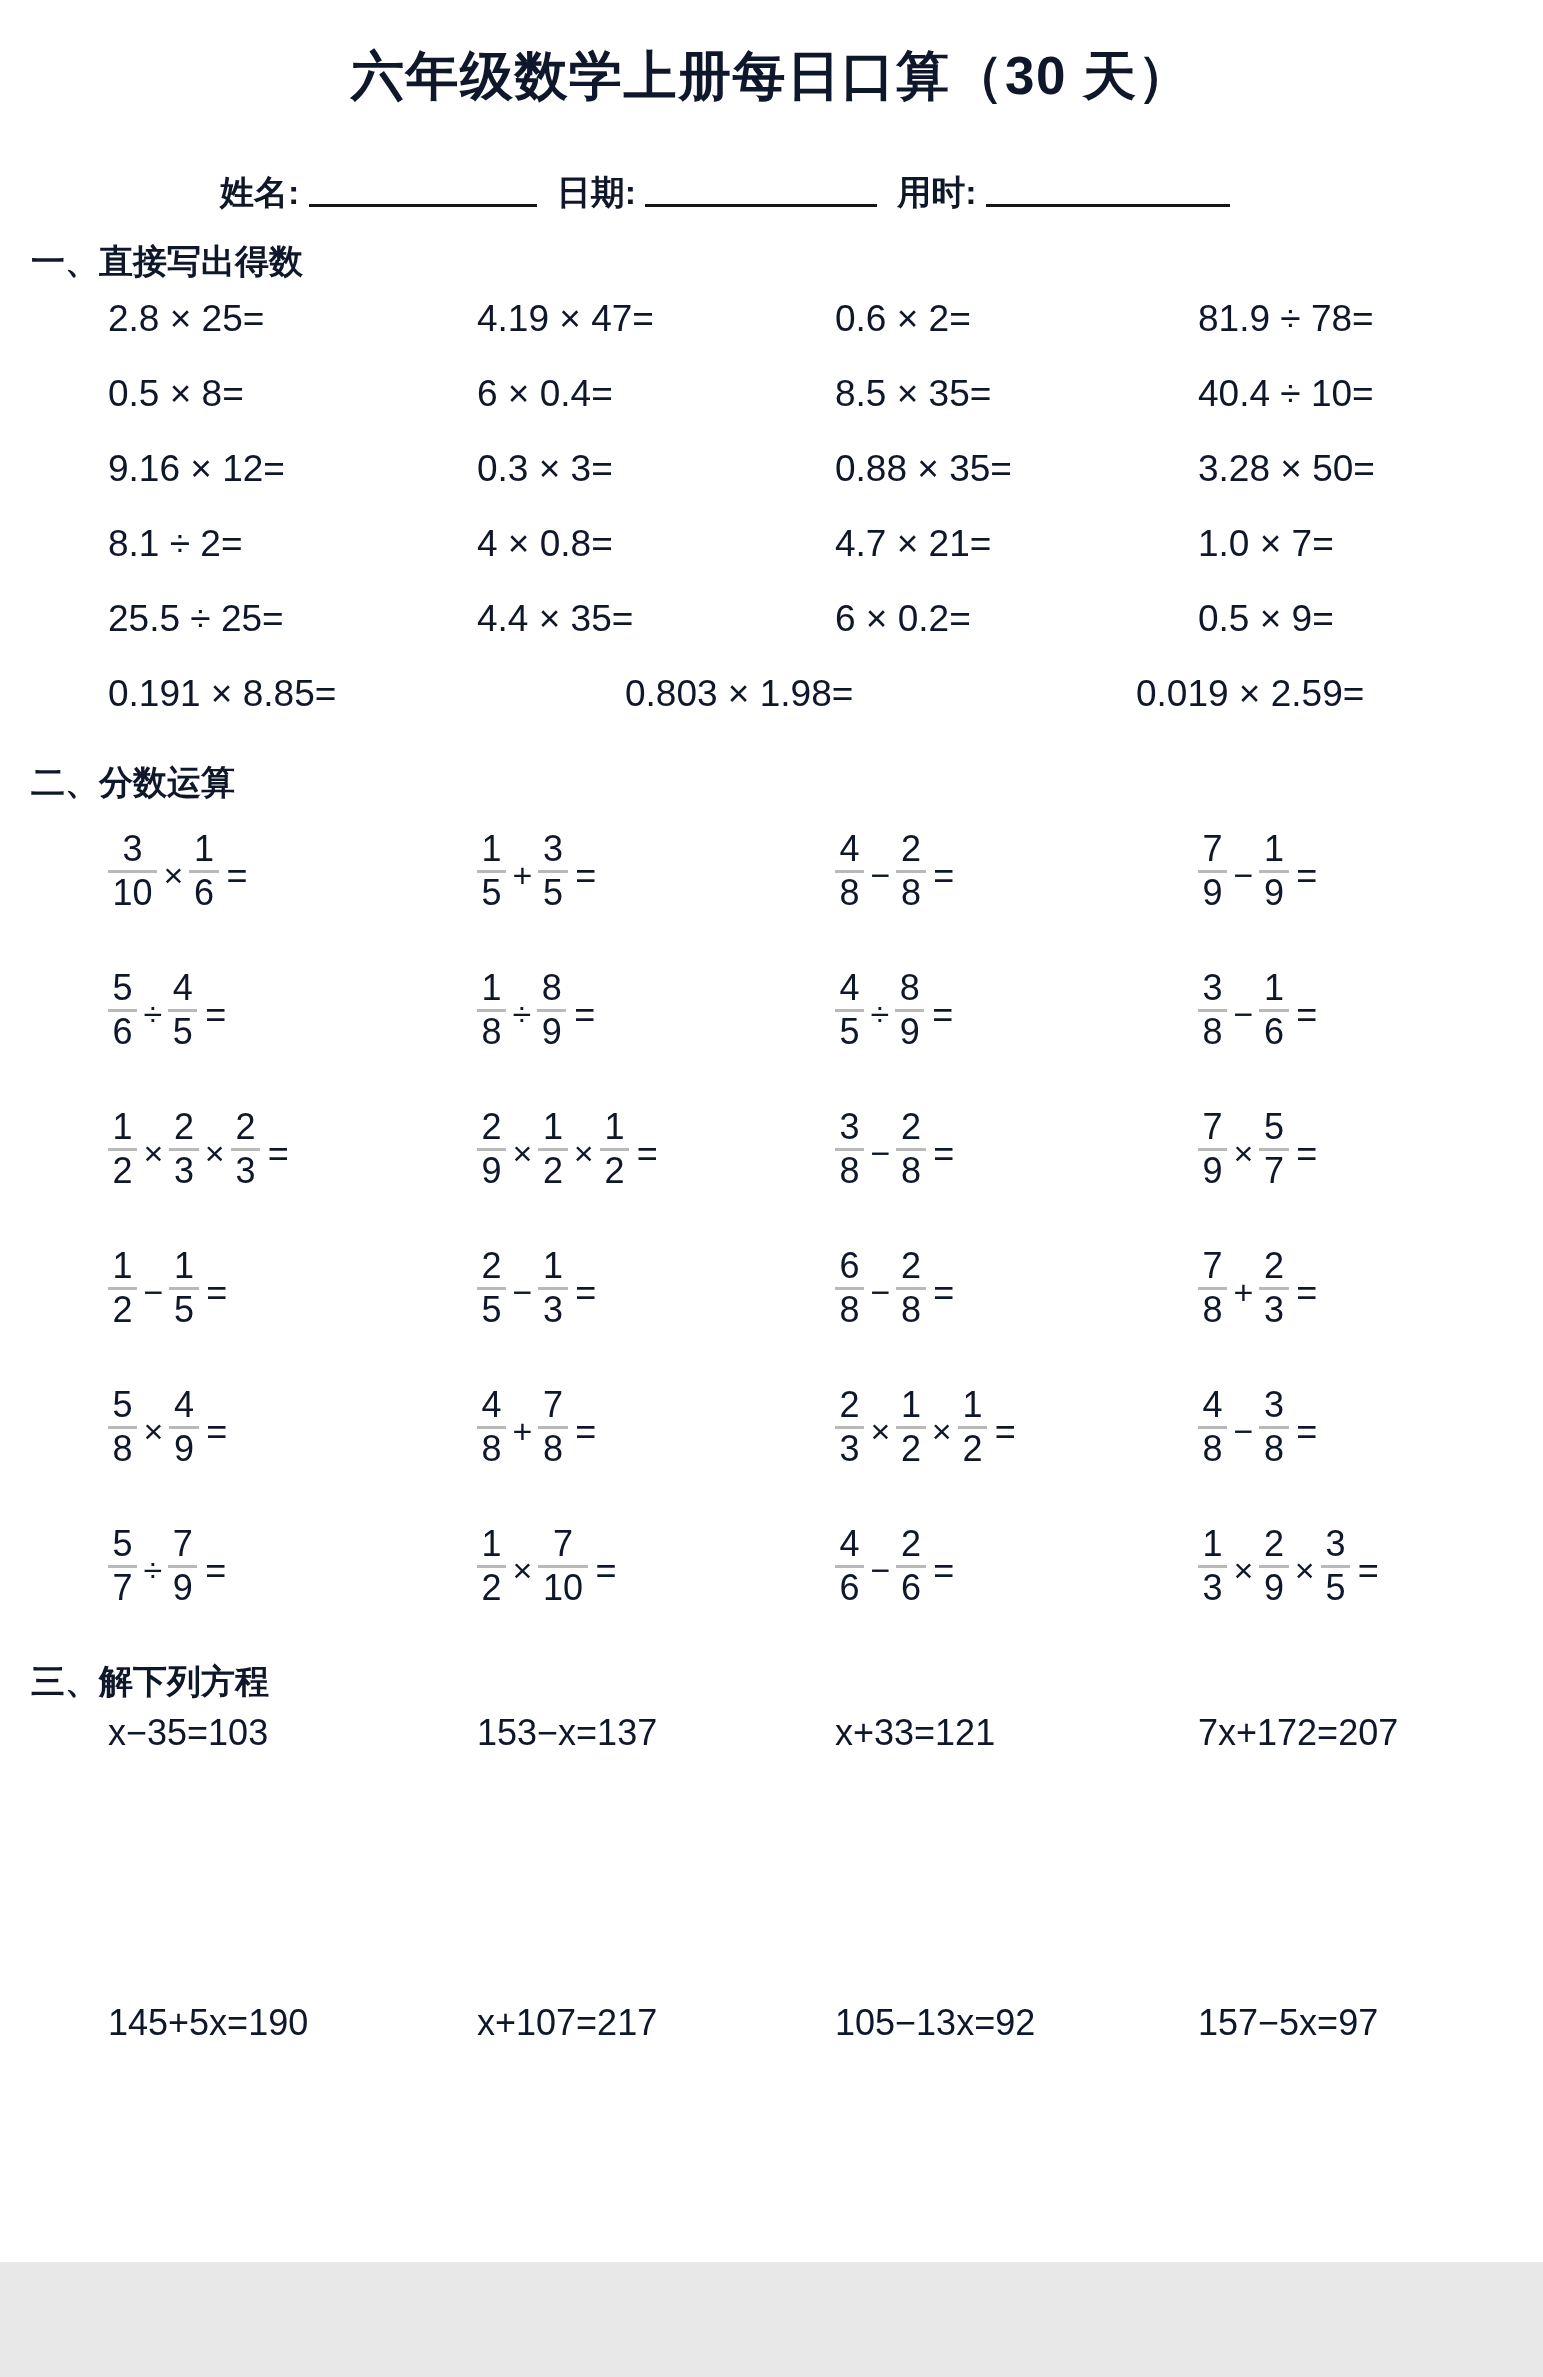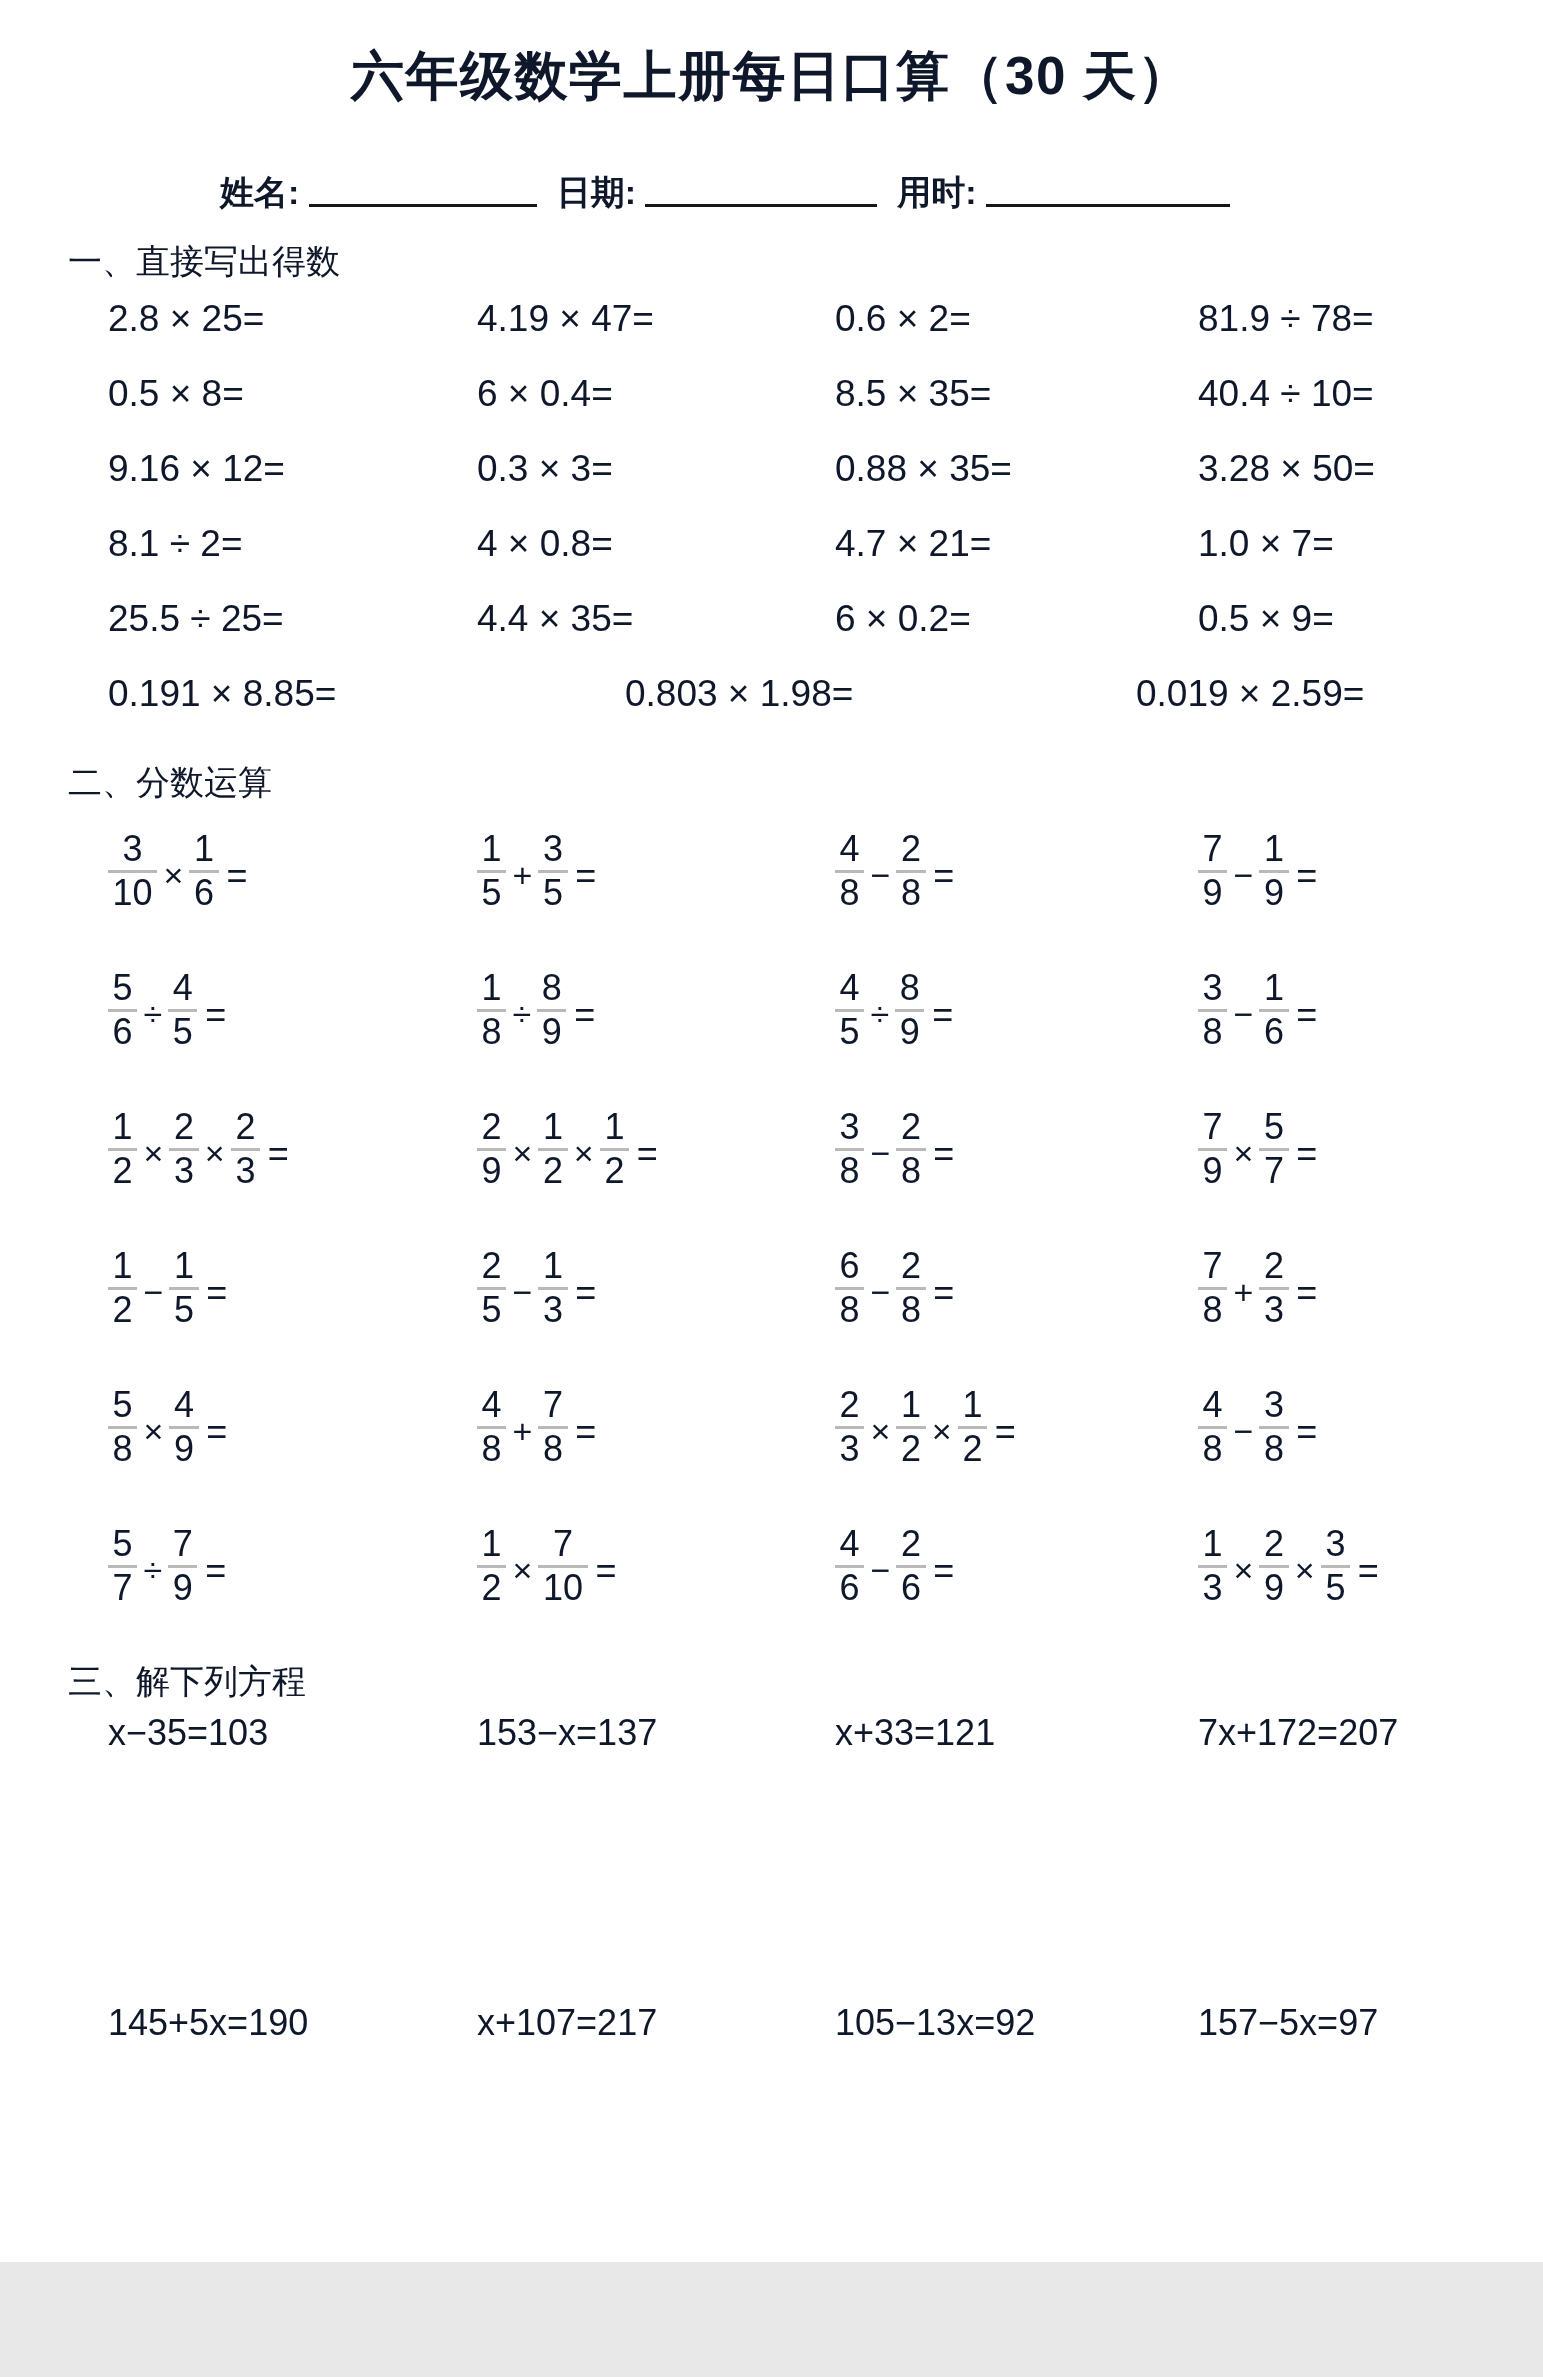--- a/index.html
+++ b/index.html
@@ -32,23 +32,23 @@
     height:9.3px;
     border-bottom:3.1px solid #161616;
     vertical-align:-3.1px;
     margin:0 20px 0 9.3px;
   }
   .b1{width:228px}
   .b2{width:232px}
   .b3{width:244px;margin-right:0}
   .shead{
     margin-top:28px;
-    padding-left:68px;
+    padding-left:31px;
     font-size:34px;
-    font-weight:400;
+    font-weight:700;
     line-height:40px;
   }
   .shead.h2{margin-top:14px}
   .shead.h3{margin-top:25px}
   .grid4{
     display:grid;
     grid-template-columns:369px 358px 363px auto;
     margin-left:108px;
   }
   .grid3{

